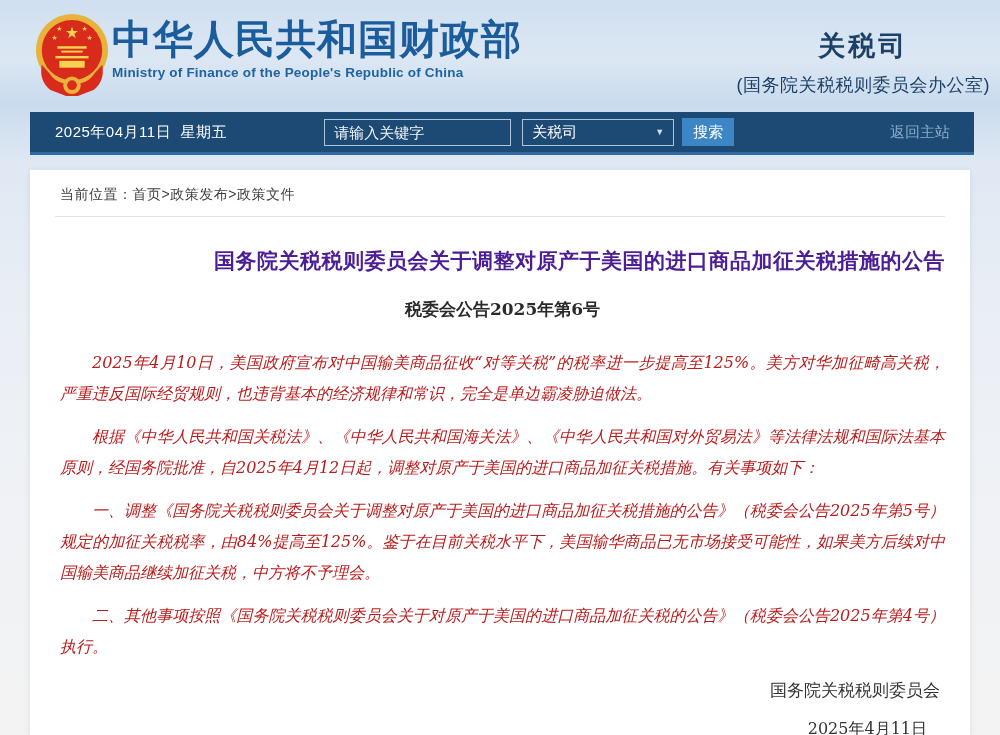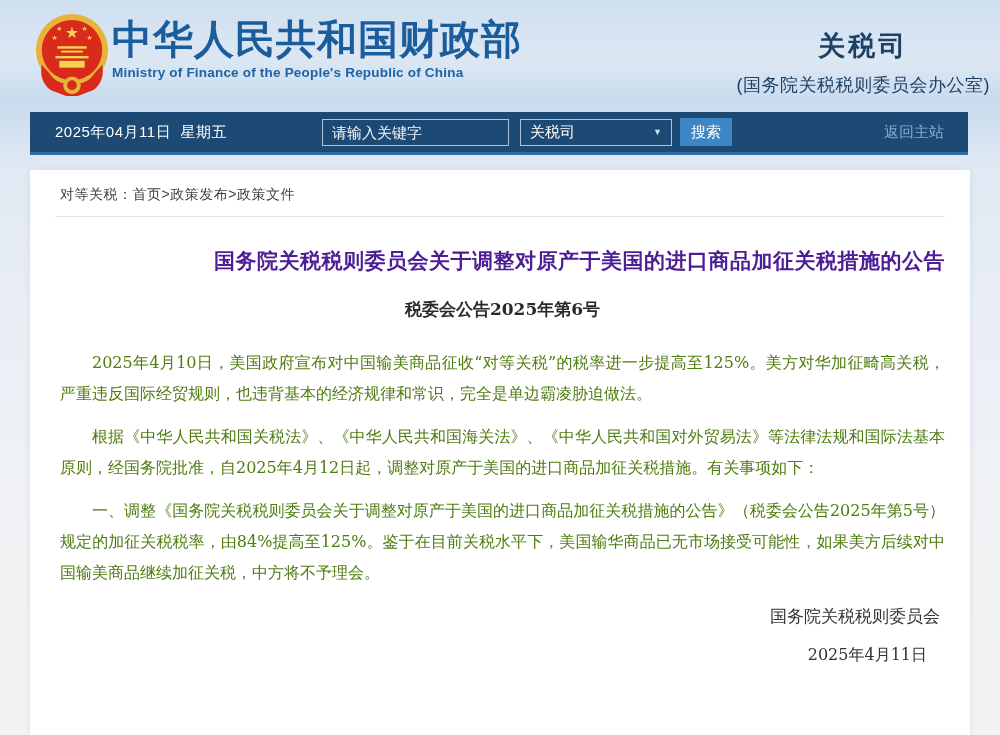--- a/index.html
+++ b/index.html
@@ -28,21 +28,21 @@
   }
   .brand-en {
     font-size:13.5px; font-weight:bold; color:#1f63a3; margin-top:3px; letter-spacing:0.2px;
   }
   .site-label { position:absolute; right:10px; top:28px; text-align:center; color:#1d4166; }
   .site-name  { font-size:27px; font-weight:600; letter-spacing:3px; }
   .site-office{ font-size:18px; margin-top:9px; letter-spacing:0.5px; }
 
   
   .navbar {
-    position:absolute; top:112px; left:30px; right:32px; height:43px;
+    position:absolute; top:112px; left:30px; right:26px; height:43px;
     background:#1c4a75; border-bottom:3px solid #2f6ba1;
     display:flex; align-items:center; color:#fff; font-size:15px;
   }
   .nav-date { margin-left:25px; white-space:pre; letter-spacing:0.5px; }
   .nav-spacer-1 { flex:1; }
   .nav-spacer-2 { flex:1.6; }
   .search-input {
     width:187px; height:27px; background:transparent;
     border:1px solid #a9c4dc; color:#fff; padding:0 9px;
     font-size:15px; font-family:"Liberation Sans", sans-serif; outline:none;
@@ -77,22 +77,22 @@
     margin-top:30px; text-align:right;
     font-size:21px; font-weight:bold; color:#4c1d95; letter-spacing:0.5px;
   }
   .doc-number {
     margin-top:23px; text-align:center;
     font-family:"DejaVu Serif", serif;
     font-size:17px; font-weight:bold; color:#2a2a2a;
   }
   .para {
     font-family:"DejaVu Serif", serif;
-    font-size:16px; color:#4d7c0f; line-height:31px;
-    text-indent:2em; margin-top:12px; text-align:justify;
+    font-size:16px; color:#b91c1c; line-height:31px;
+    text-indent:2em; margin-top:12px; text-align:justify;font-style:italic;
   }
   .para.first { margin-top:26px; }
   .signature {
     font-family:Liberation Mono, monospace;
     text-align:right; font-size:17px; color:#333;
     margin-top:17px; padding-right:5px;
   }
   .sig-date {
     font-family:"DejaVu Serif", serif;
     text-align:right; font-size:16px; color:#333;
@@ -140,29 +140,30 @@
       <span class="caret">▼</span>
     </div>
     <button class="search-btn">搜索</button>
     <span class="nav-spacer-2"></span>
     <a class="back-link">返回主站</a>
   </div>
 
   <div class="card">
 
     <div class="breadcrumb">
-      <span>对等关税：</span><span class="crumb">首页</span><span>&gt;</span><span class="crumb">政策发布</span><span>&gt;</span><span class="crumb">政策文件</span>
+      <span>当前位置：</span><span class="crumb">首页</span><span>&gt;</span><span class="crumb">政策发布</span><span>&gt;</span><span class="crumb">政策文件</span>
     </div>
 
     <div class="article">
       <h1 class="article-title">国务院关税税则委员会关于调整对原产于美国的进口商品加征关税措施的公告</h1>
       <div class="doc-number">税委会公告2025年第6号</div>
 
       <p class="para first">2025年4月10日，美国政府宣布对中国输美商品征收“对等关税”的税率进一步提高至125%。美方对华加征畸高关税，严重违反国际经贸规则，也违背基本的经济规律和常识，完全是单边霸凌胁迫做法。</p>
       <p class="para">根据《中华人民共和国关税法》、《中华人民共和国海关法》、《中华人民共和国对外贸易法》等法律法规和国际法基本原则，经国务院批准，自2025年4月12日起，调整对原产于美国的进口商品加征关税措施。有关事项如下：</p>
       <p class="para">一、调整《国务院关税税则委员会关于调整对原产于美国的进口商品加征关税措施的公告》（税委会公告2025年第5号）规定的加征关税税率，由84%提高至125%。鉴于在目前关税水平下，美国输华商品已无市场接受可能性，如果美方后续对中国输美商品继续加征关税，中方将不予理会。</p>
+      <p class="para">二、其他事项按照《国务院关税税则委员会关于对原产于美国的进口商品加征关税的公告》（税委会公告2025年第4号）执行。</p>
 
       <div class="signature">国务院关税税则委员会</div>
       <div class="sig-date">2025年4月11日</div>
     </div>
 
   </div>
 </div>
 
 </body></html>

